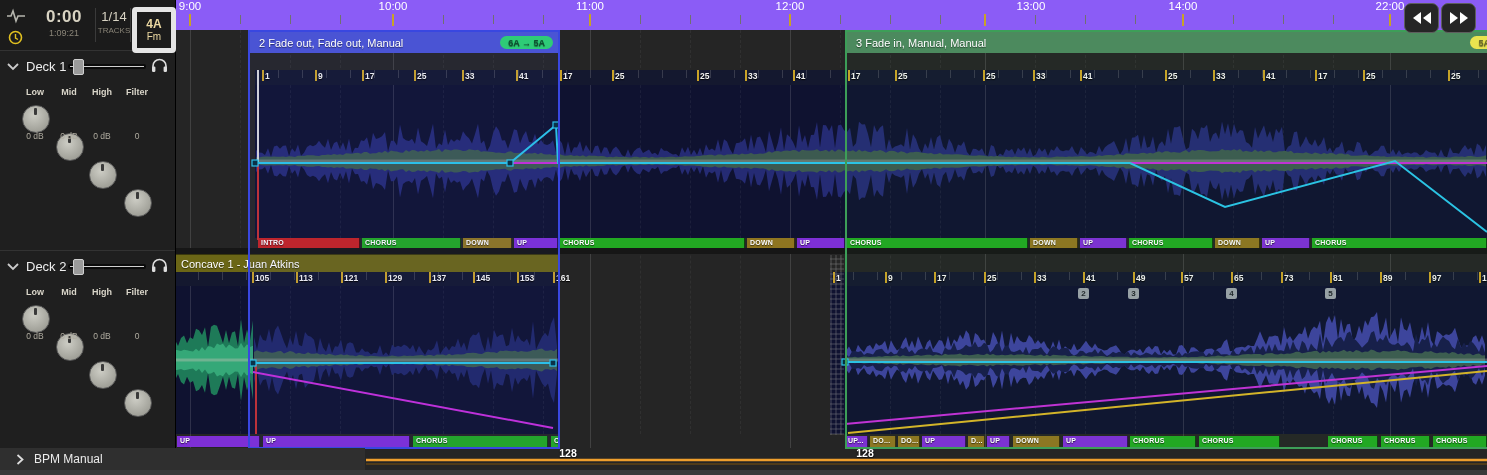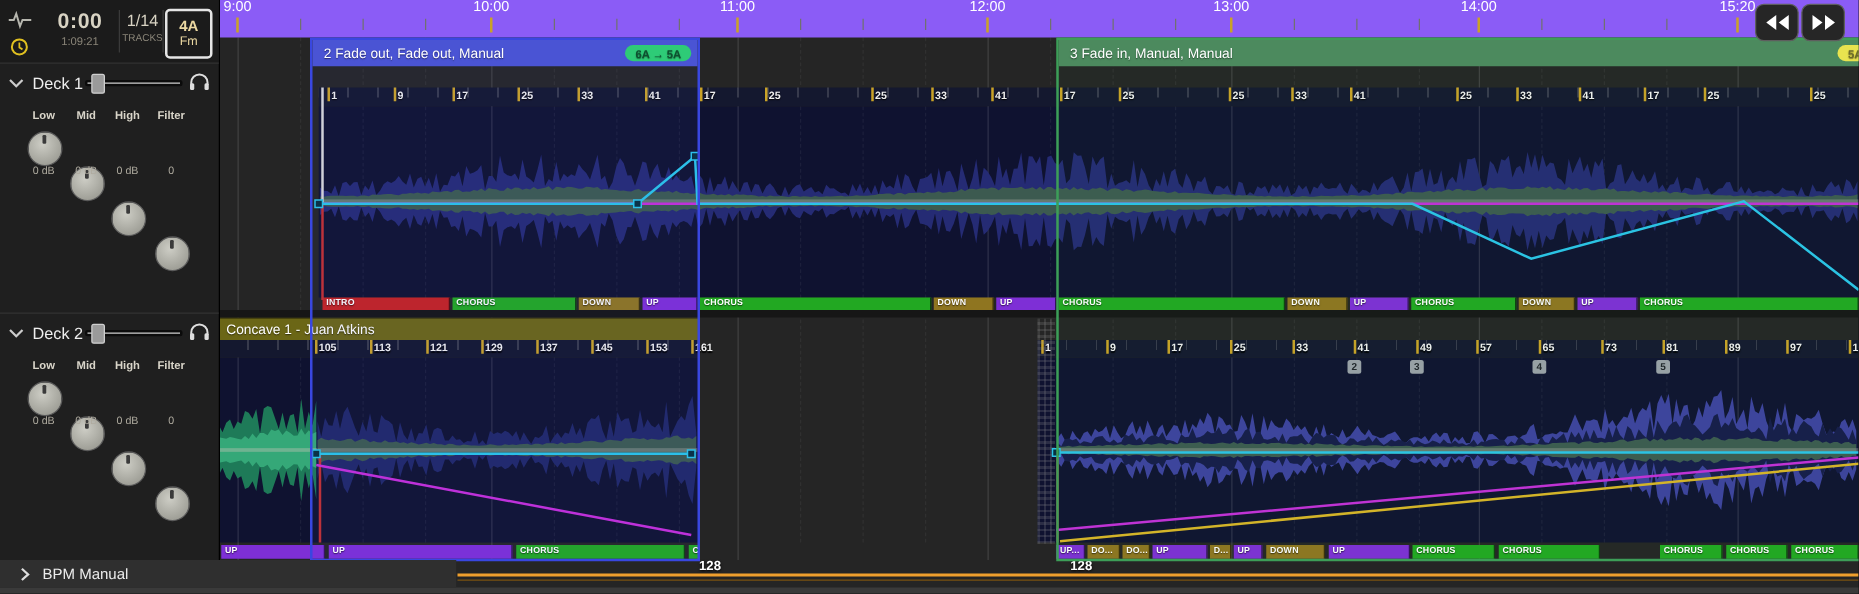--- a/index.html
+++ b/index.html
@@ -6,21 +6,21 @@
   #app{position:relative;width:1487px;height:475px;overflow:hidden;background:#252525;
        font-family:"Liberation Sans",sans-serif;-webkit-font-smoothing:antialiased;}
   .abs{position:absolute;}
   
   #sidebar{left:0;top:0;width:175px;height:448px;background:#1f1f1f;border-right:1px solid #000;z-index:10;}
   #top-info{left:0;top:0;width:175px;height:50px;background:#1b1b1b;border-bottom:1px solid #333;}
   .v-sep{width:1px;height:34px;top:8px;background:#3a3a3a;}
   .big-val{font-size:17px;color:#d8d3c3;letter-spacing:.5px;font-weight:bold;}
   .sub-val{font-size:9px;color:#8a8578;margin-top:1px;}
   .info-col{display:flex;flex-direction:column;align-items:center;}
-  #key-badge{left:132px;top:7px;width:34px;height:36px;border:2px solid #e5e5e5;border-radius:4px;
+  #key-badge{left:132px;top:7px;width:34px;height:36px;border:5px solid #e5e5e5;border-radius:4px;
              display:flex;flex-direction:column;align-items:center;justify-content:center;color:#ecd9a2;}
   #key-badge .k1{font-size:12px;font-weight:bold;line-height:13px;}
   #key-badge .k2{font-size:10px;line-height:12px;}
   .deck-name{font-size:13px;color:#eee;}
   .slider-track{width:78px;height:5px;background:#0b0b0b;border-radius:2px;position:relative;}
   .slider-line{position:absolute;left:2px;right:2px;top:2px;height:1px;background:#cfcfcf;}
   .slider-handle{position:absolute;top:-5px;width:9px;height:14px;background:#9a9a9a;border:1px solid #cfcfcf;border-radius:2px;}
   .knob-label{font-size:9px;font-weight:bold;color:#d9d5c9;text-align:center;}
   .knob-value{font-size:8.5px;color:#b0aca0;text-align:center;}
   .knob{width:26px;height:26px;border-radius:50%;border:1px solid #5a5a5a;
@@ -88,31 +88,31 @@
       <div class="time-label abs" style="left: 415px;">11:00</div>
       <div class="tick-hour abs" style="left: 414px;"></div>
       <div class="tick-minor abs" style="left: 465px;"></div>
       <div class="tick-minor abs" style="left: 515px;"></div>
       <div class="tick-minor abs" style="left: 565px;"></div>
       <div class="time-label abs" style="left: 615px;">12:00</div>
       <div class="tick-hour abs" style="left: 614px;"></div>
       <div class="tick-minor abs" style="left: 665px;"></div>
       <div class="tick-minor abs" style="left: 715px;"></div>
       <div class="tick-minor abs" style="left: 765px;"></div>
-      <div class="time-label abs" style="left: 810px;">13:00</div>
+      <div class="time-label abs" style="left: 856px;">13:00</div>
       <div class="tick-hour abs" style="left: 809px;"></div>
       <div class="tick-minor abs" style="left: 860px;"></div>
       <div class="tick-minor abs" style="left: 910px;"></div>
       <div class="tick-minor abs" style="left: 960px;"></div>
       <div class="time-label abs" style="left: 1008px;">14:00</div>
       <div class="tick-hour abs" style="left: 1007px;"></div>
       <div class="tick-minor abs" style="left: 1058px;"></div>
       <div class="tick-minor abs" style="left: 1108px;"></div>
       <div class="tick-minor abs" style="left: 1158px;"></div>
-      <div class="time-label abs" style="left: 1215px;">15:20</div>
+      <div class="time-label abs" style="left: 1215px;">22:00</div>
       <div class="tick-hour abs" style="left: 1214px;"></div>
     </div>
   <div id="timeline" class="abs" style="left:0;top:0;width:1487px;height:475px;z-index:1;">
       <div class="gl-hour abs" style="left: 190px;"></div>
       <div class="gl-minor abs" style="left: 240px;"></div>
       <div class="gl-minor abs" style="left: 290px;"></div>
       <div class="gl-minor abs" style="left: 340px;"></div>
       <div class="gl-hour abs" style="left: 393px;"></div>
       <div class="gl-minor abs" style="left: 443px;"></div>
       <div class="gl-minor abs" style="left: 493px;"></div>

